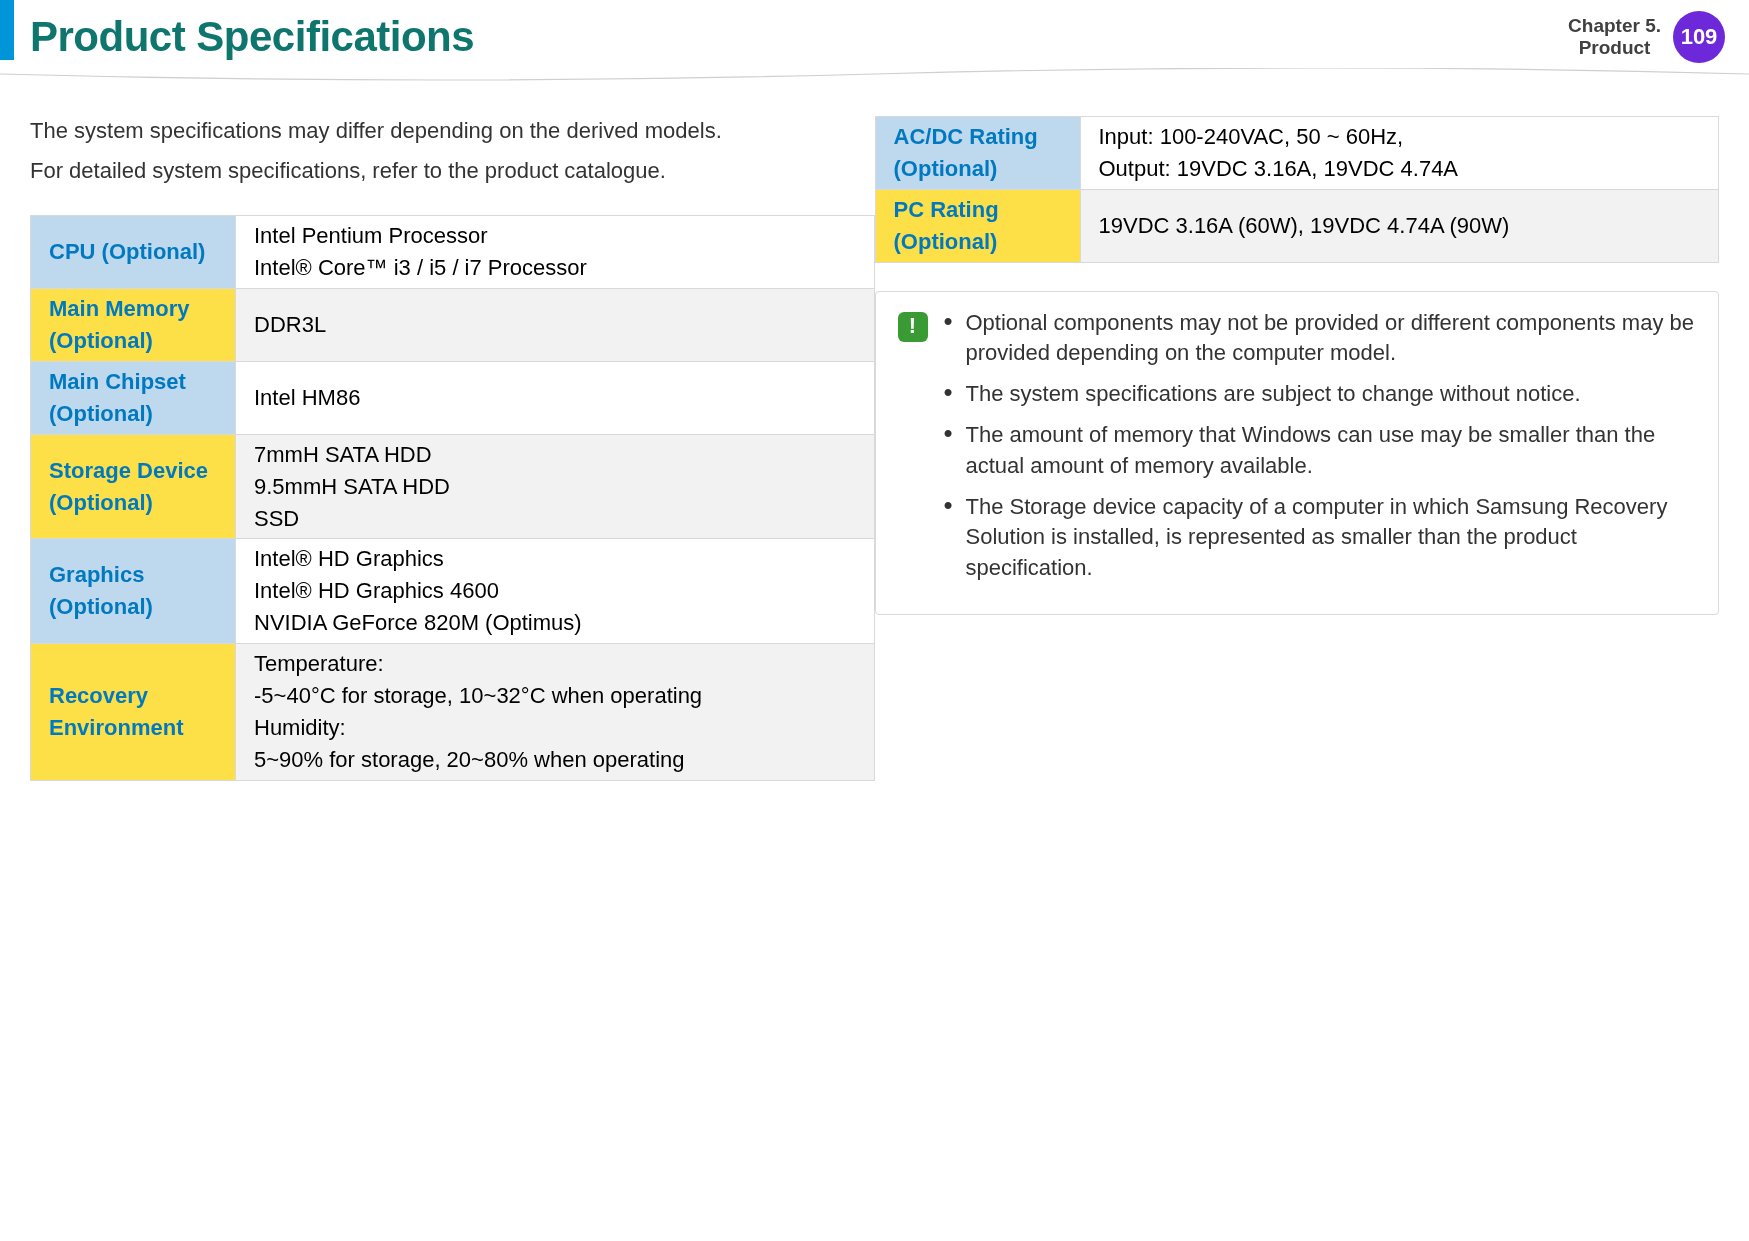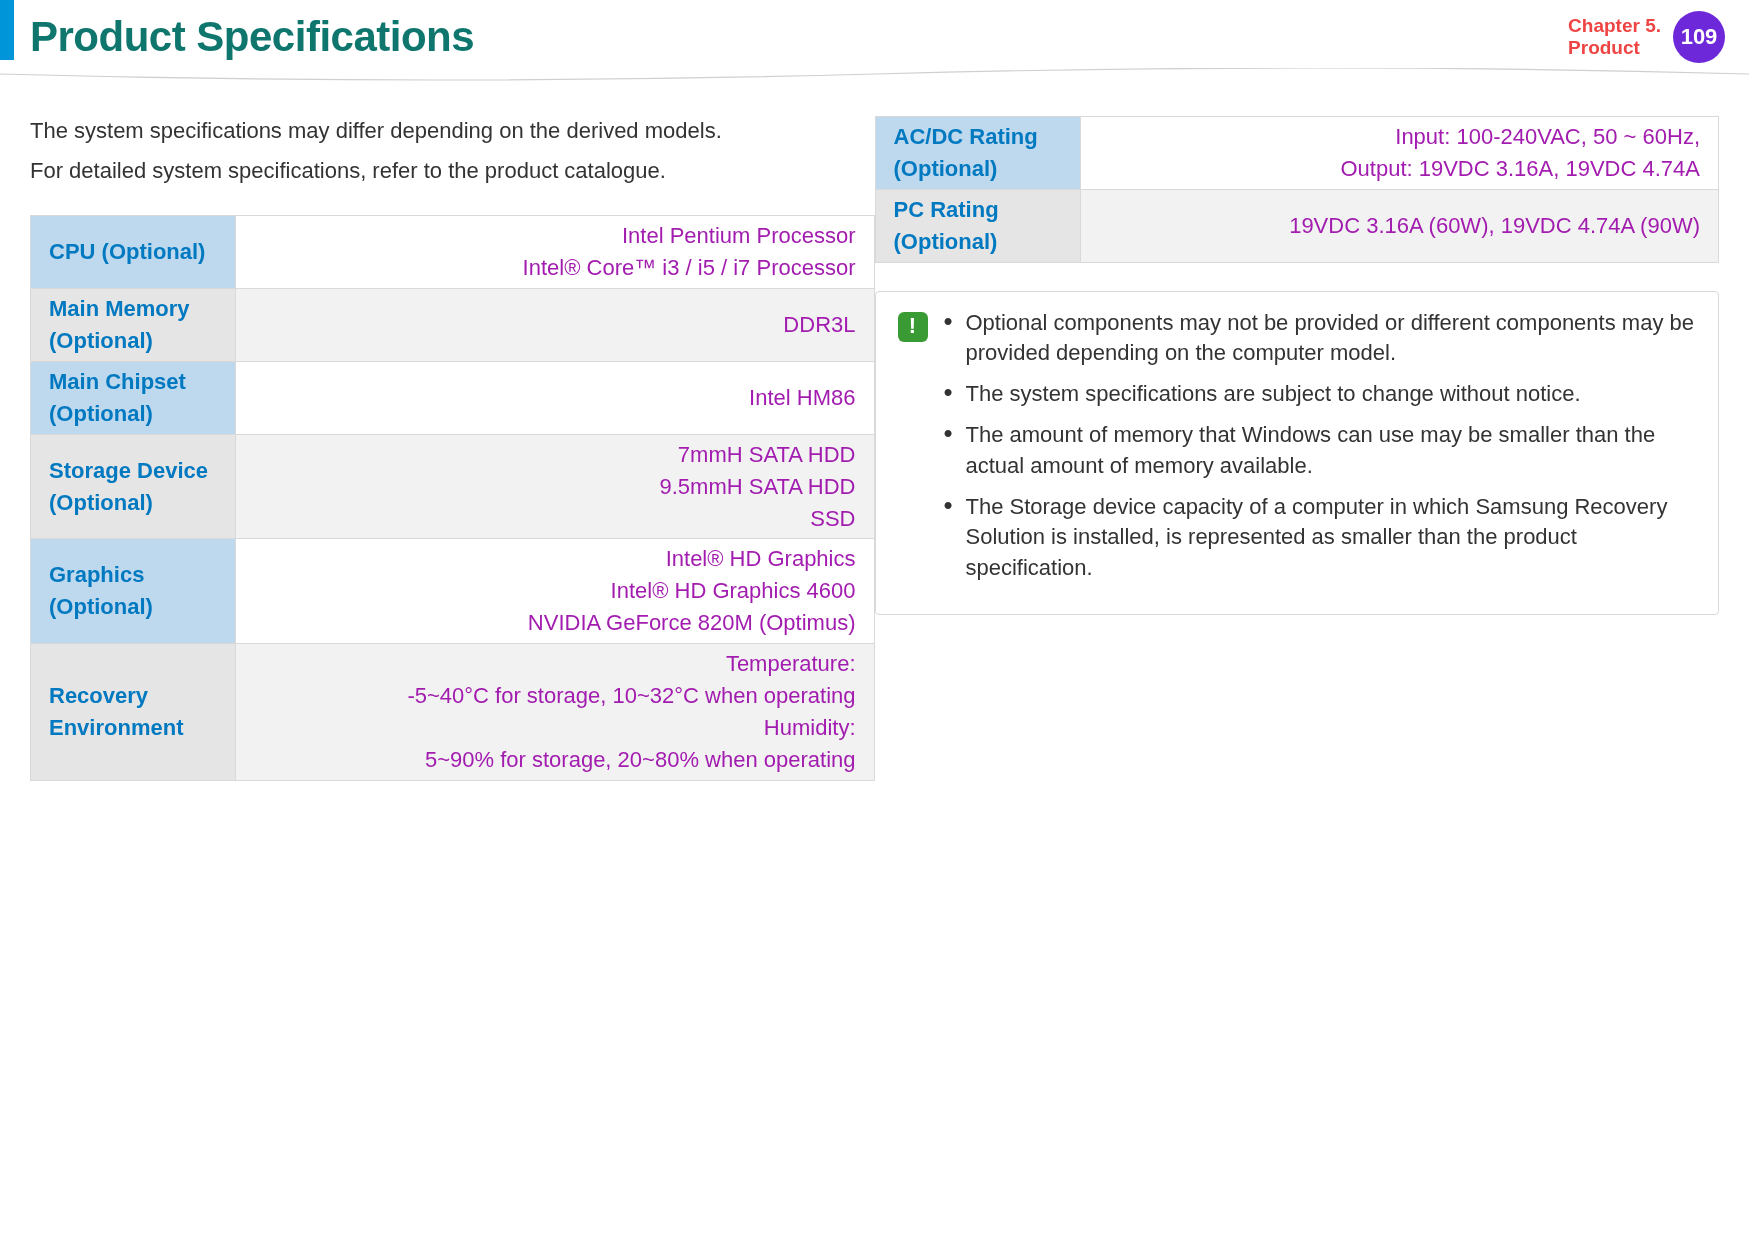--- a/index.html
+++ b/index.html
@@ -32,22 +32,22 @@
     color: #0f766e;
     margin-left: 30px;
     letter-spacing: -0.5px;
   }
   .header-right {
     display: flex;
     align-items: center;
     gap: 12px;
   }
   .chapter {
-    text-align: left;
-    color: #ef4444;
+    text-align: center;
+    color: #404040;
     font-weight: 700;
     font-size: 19px;
     line-height: 1.15;
   }
   .page-badge {
     width: 52px; height: 52px;
     border-radius: 50%;
     background: #6d28d9;
     color: #fff;
     display: flex;
@@ -90,23 +90,23 @@
     vertical-align: middle;
     line-height: 1.45;
   }
   table.spec td.label {
     width: 205px;
     font-weight: 700;
     color: #0079c1;
   }
   .row-dark td.label { background: #bed8ed; }
   .row-dark td.val   { background: #ffffff; }
-  .row-light td.label{ background: #e5e5e5; }
+  .row-light td.label{ background: #fde047; }
   .row-light td.val  { background: #f2f2f2; }
-  table.spec td.val { color: #a21caf; text-align: right; }
+  table.spec td.val { color: #000000; }
 
   .notebox {
     margin-top: 28px;
     border: 1px solid #d9d9d9;
     border-radius: 4px;
     padding: 16px 22px 20px 22px;
     display: flex;
     gap: 16px;
     font-size: 22px;
     line-height: 1.4;

